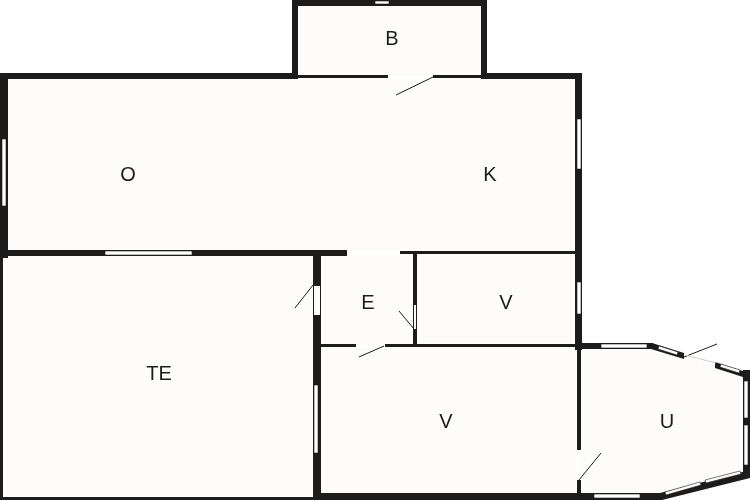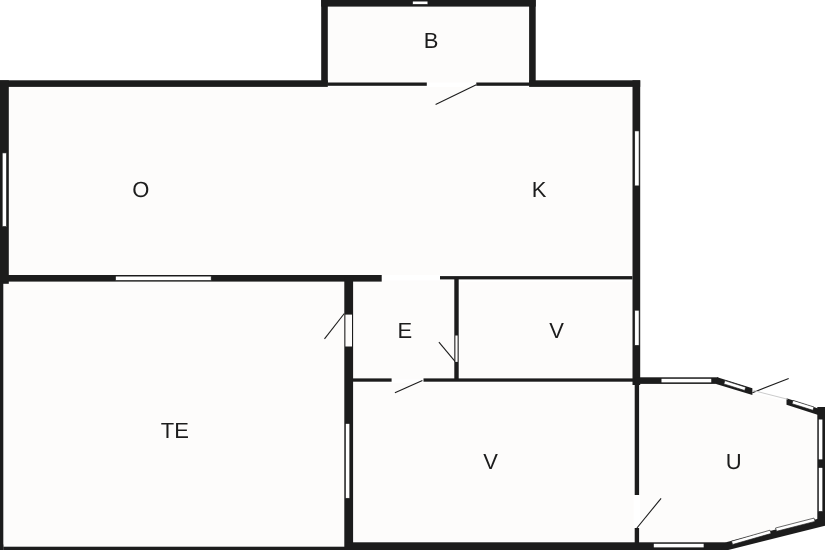--- a/index.html
+++ b/index.html
@@ -104,15 +104,15 @@
     <line class="door-leaf" x1="684" y1="357" x2="717" y2="344"></line>
     <line x1="685" y1="355" x2="716" y2="363" stroke="#cccccc" stroke-width="1"></line>
   </g>
 </svg>
 
 <div class="room-label" style="left:392px; top:38px;">B</div>
 <div class="room-label" style="left:128px; top:174px;">O</div>
 <div class="room-label" style="left:490px; top:174px;">K</div>
 <div class="room-label" style="left:368px; top:302px;">E</div>
 <div class="room-label" style="left:506px; top:302px;">V</div>
-<div class="room-label" style="left:159px; top:373px;margin-top:20px;">TE</div>
+<div class="room-label" style="left:159px; top:373px;">TE</div>
 <div class="room-label" style="left:446px; top:421px;">V</div>
 <div class="room-label" style="left:667px; top:421px;">U</div>
 
 </body></html>

